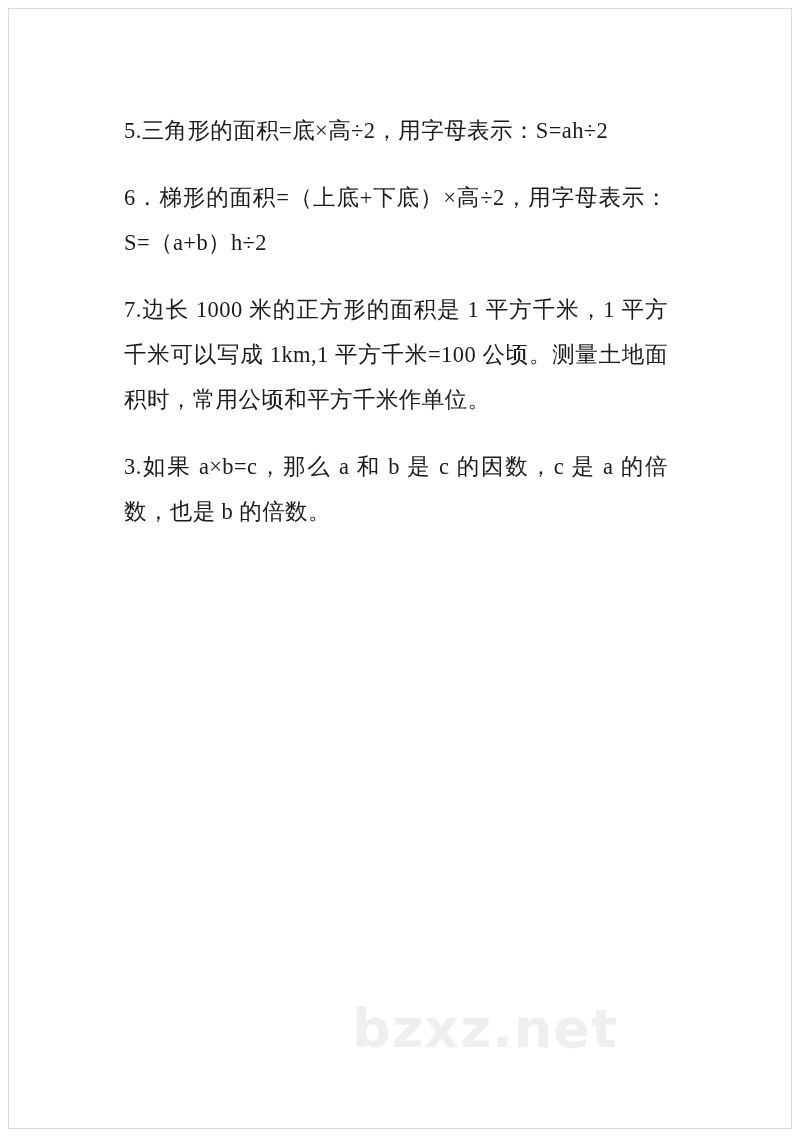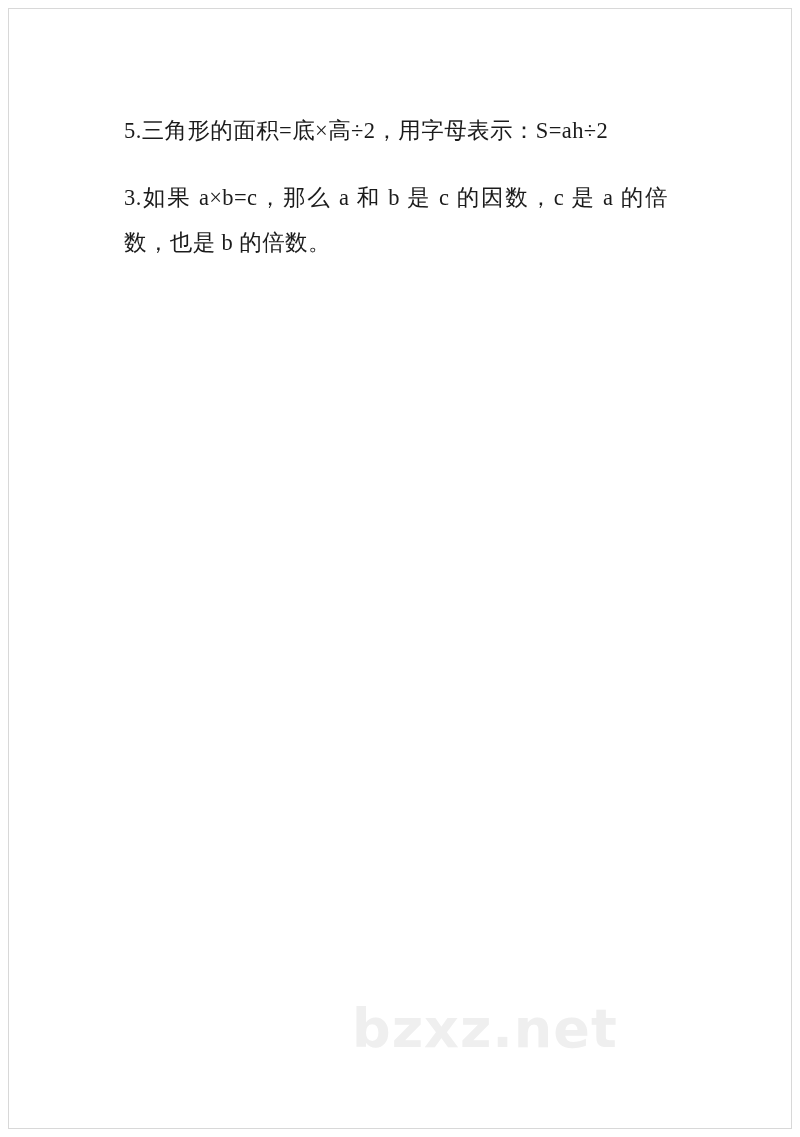--- a/index.html
+++ b/index.html
@@ -94,17 +94,19 @@
 <body>
 
 <div class="page">
   <div class="page-border-top"></div>
   <div class="page-border-bottom"></div>
   <div class="page-border-left"></div>
   <div class="page-border-right"></div>
 
   <div class="content">
     <p class="para">5.三角形的面积=底×高÷2，用字母表示：S=ah÷2</p>
+    <p class="para justify">6．梯形的面积=（上底+下底）×高÷2，用字母表示：S=（a+b）h÷2</p>
+    <p class="para justify">7.边长 1000 米的正方形的面积是 1 平方千米，1 平方千米可以写成 1km,1 平方千米=100 公顷。测量土地面积时，常用公顷和平方千米作单位。</p>
     <p class="para justify tight">3.如果 a×b=c，那么 a 和 b 是 c 的因数，c 是 a 的倍数，也是 b 的倍数。</p>
   </div>
 
   <div class="watermark">bzxz.net</div>
 </div>
 
 </body></html>

